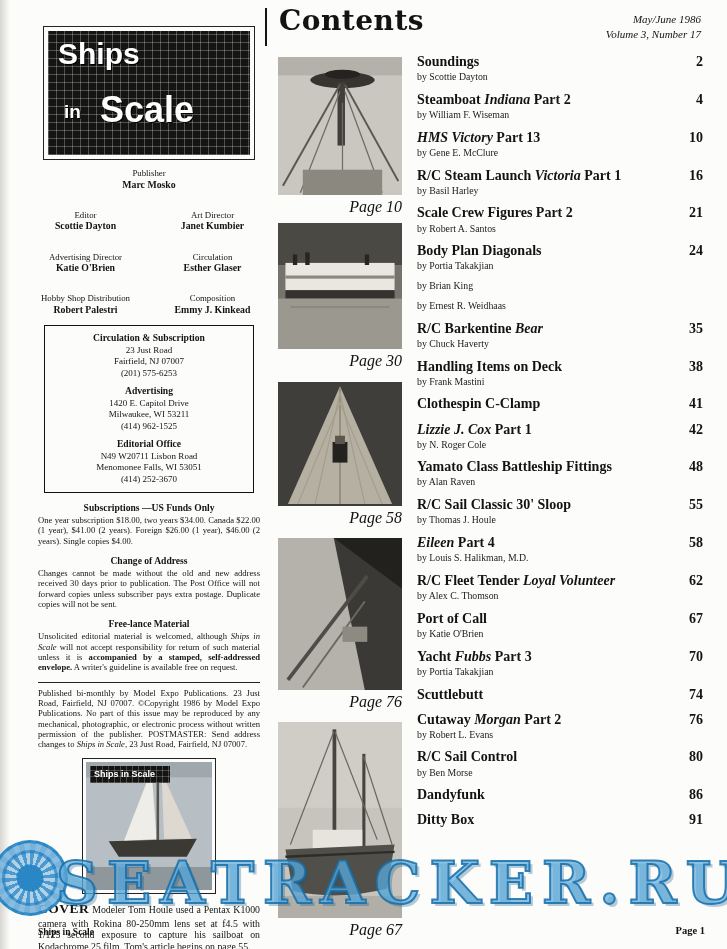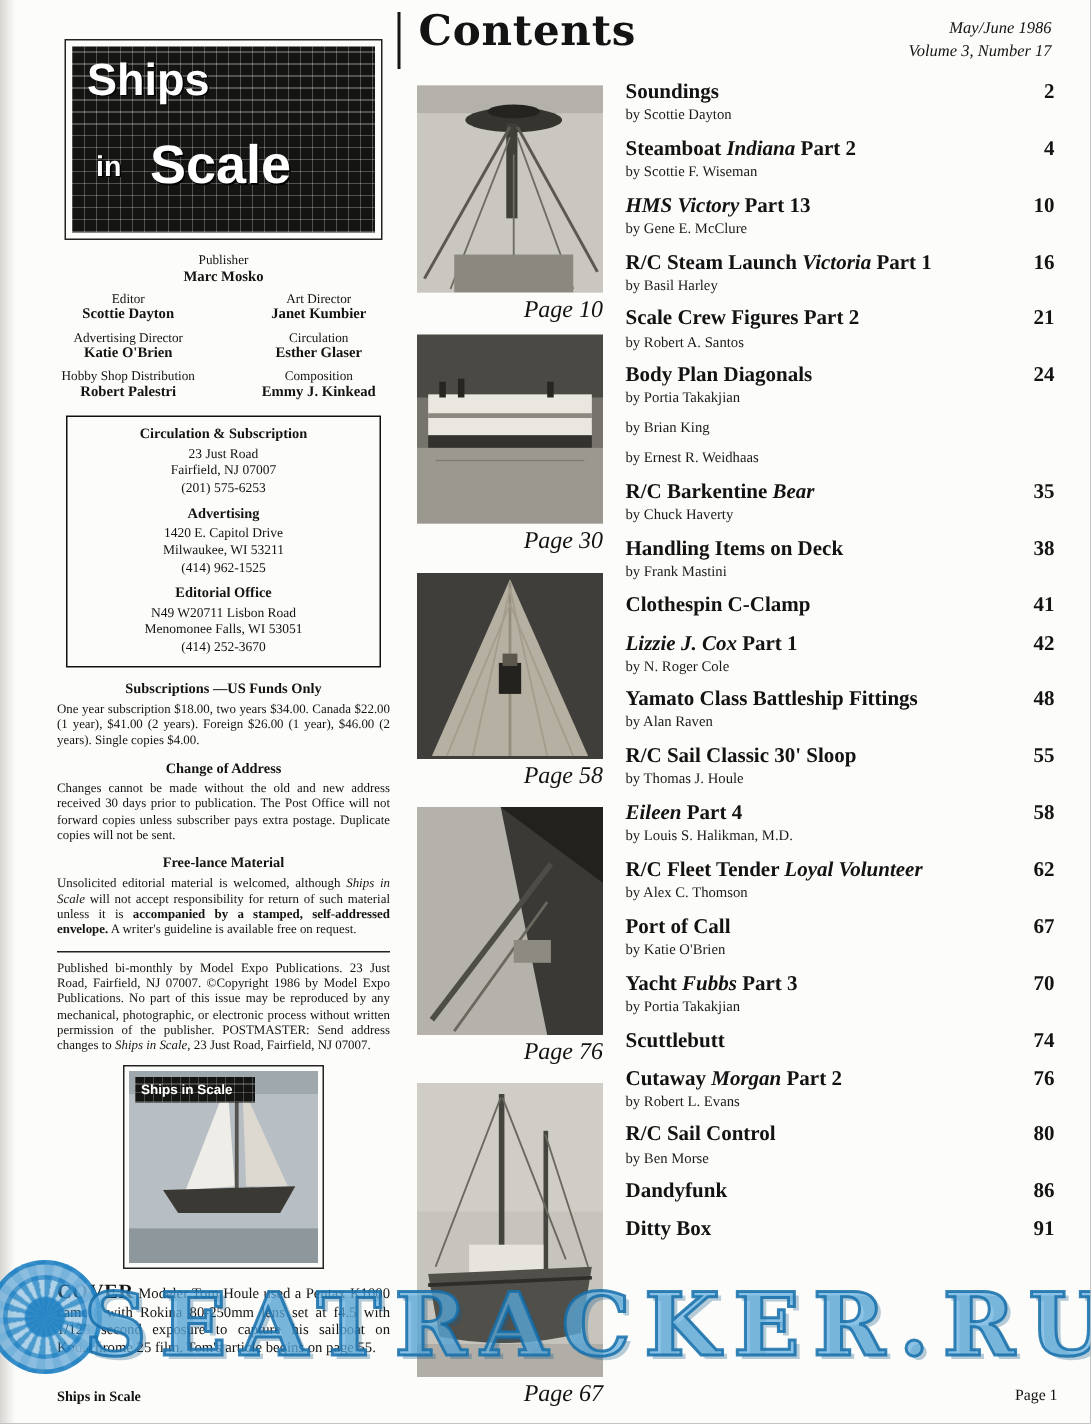--- a/index.html
+++ b/index.html
@@ -23,21 +23,21 @@
   }
   .logo span { position:absolute; color:#fff; font-family:"Liberation Sans", sans-serif; font-weight:bold;
     text-shadow:1px 1px 0 #000; }
   .lg1 { left:10px; top:6px; font-size:30px; }
   .lg2 { left:16px; top:44px; font-size:19px;margin-top:26px; }
   .lg3 { left:52px; top:58px; font-size:36px; }
 
   .staff { margin-top:8px; text-align:center; }
   .s-label { font-size:8.8px; line-height:1.2; }
   .s-name  { font-size:9.8px; font-weight:bold; line-height:1.25; }
-  .s-pair  { display:flex; margin-top:3px;gap:32px; }
+  .s-pair  { display:flex; margin-top:19px;gap:32px; }
   .s-col   { flex:1; }
 
   .addr-box { border:1px solid #111; margin:9px 6px 0; padding:6px 4px 7px; text-align:center; }
   .office + .office { margin-top:6px; }
   .o-head { font-weight:bold; font-size:9.6px; line-height:1.3; }
   .o-line { font-size:9px; line-height:1.28; }
 
   .sec-head { text-align:center; font-weight:bold; font-size:9.6px; margin-top:9px; }
   .sec-body { font-size:8.6px; line-height:1.2; text-align:justify; margin-top:2px; }
   .divider  { border:none; border-top:1px solid #222; margin:9px 0 5px; }
@@ -49,21 +49,21 @@
   .ct-logo { position:absolute; left:4px; top:4px; width:80px; background:#141412;
     color:#fff; font:bold 9px/1.15 "Liberation Sans", sans-serif; padding:3px 4px;
     background-image:
       repeating-linear-gradient(0deg, rgba(255,255,255,.22) 0 1px, transparent 1px 6px),
       repeating-linear-gradient(90deg, rgba(255,255,255,.22) 0 1px, transparent 1px 6px);
   }
   .cover-text { margin-top:7px; font-size:9.8px; line-height:1.2; text-align:justify; }
   .cover-word { font-size:13.5px; letter-spacing:.5px; }
 
   .footer-left  { position:absolute; left:38px;  top:927px; font-weight:bold; font-size:9.5px; }
-  .footer-right { position:absolute; right:22px; top:925px; font-weight:normal; font-size:10.5px; }
+  .footer-right { position:absolute; right:22px; top:925px; font-weight:bold; font-size:10.5px; }
 
   
   .contents-rule { position:absolute; left:265px; top:8px; width:2px; height:38px; background:#141414; }
   .contents-title { position:absolute; left:279px; top:4px;
     font-family:"DejaVu Serif", serif; font-weight:bold; font-size:28px; letter-spacing:.5px; }
 
   .issue-info { position:absolute; right:26px; top:12px; text-align:right;
     font-style:italic; font-size:11px; line-height:1.35; }
 
   .thumb { position:absolute; width:124px; }
@@ -308,21 +308,21 @@
       <span class="toc-page">2</span>
     </div>
     <div class="toc-byline">by Scottie Dayton</div>
   </div>
 
   <div class="toc-entry">
     <div class="toc-titlerow">
       <span class="toc-title"><span>Steamboat </span><i>Indiana</i><span> Part 2</span></span>
       <span class="toc-page">4</span>
     </div>
-    <div class="toc-byline">by Scottie F. Wiseman</div>
+    <div class="toc-byline">by William F. Wiseman</div>
   </div>
 
   <div class="toc-entry">
     <div class="toc-titlerow">
       <span class="toc-title"><i>HMS Victory</i><span> Part 13</span></span>
       <span class="toc-page">10</span>
     </div>
     <div class="toc-byline">by Gene E. McClure</div>
   </div>
 

